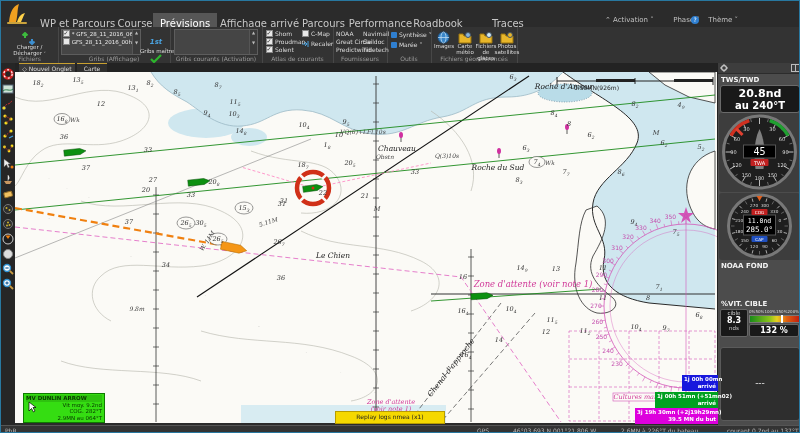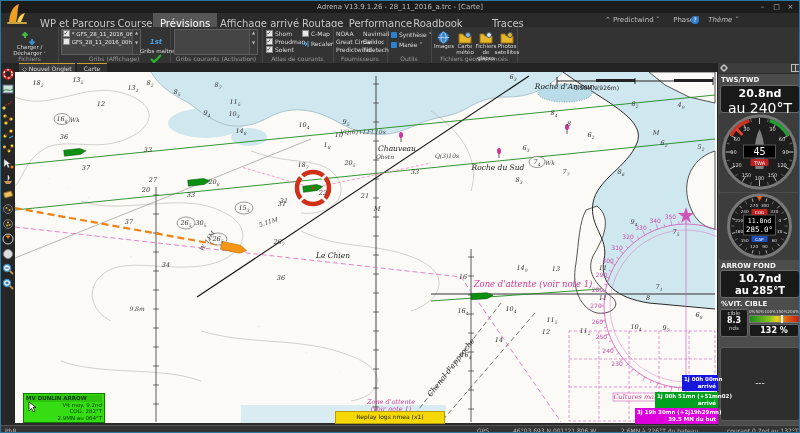--- a/index.html
+++ b/index.html
@@ -61,49 +61,43 @@
   .gaugebox{position:absolute;background:#191919;border:1px solid #666;border-radius:2px;color:#fff;text-align:center;}
   
   .status{position:absolute;left:0;top:424px;width:100%;height:9px;background:#333;border-top:1px solid #555;font-size:6px;color:#b8b8b8;}
   .status span{position:absolute;top:1px;white-space:nowrap;}
 </style>
 </head>
 <body>
 
 <div class="app">
 
-  <div class="titlebar">
-    <div class="title">Adrena V13.9.1.26 - 28_11_2016_a.trc - [Carte]</div>
-    <div class="winbtn" style="right:30px">–</div>
-    <div class="winbtn" style="right:16px">□</div>
-    <div class="winbtn" style="right:2px">×</div>
-  </div>
 
   <div class="logo">
     <svg width="26" height="24" viewBox="0 0 26 24">
       <path d="M6,20 C7,10 10,4 16,2 C14,8 15,13 13,20 Z" fill="#f0a020"></path>
       <path d="M14,20 C16,14 18,12 22,11 C20,15 19,18 18,20 Z" fill="#ffd24a"></path>
       <rect x="4" y="20" width="20" height="2" rx="1" fill="#caa23c"></rect>
     </svg>
   </div>
 
   <div class="menubar" id="menubar">
     <span class="mright" style="left:604px">⌃</span>
     <span class="mright" style="right:98px" id="helpslot"></span>
   <div class="mtab" style="left: 32px;">WP et Parcours</div>
       <div class="mtab" style="left: 109.6px;">Course</div>
       <div class="mtab active" style="left: 152px;">Prévisions</div>
       <div class="mtab" style="left: 212px;">Affichage arrivé</div>
-      <div class="mtab" style="left: 294px;">Routage</div>
+      <div class="mtab" style="left: 294px;">Parcours</div>
       <div class="mtab" style="left: 340.8px;">Performance</div>
       <div class="mtab" style="left: 405.2px;">Roadbook</div>
       <div class="mtab" style="left: 484px;">Traces</div>
-      <div class="mright" style="left: 612px;">Predictwind ˅</div>
+      <div class="mright" style="left: 612px;">Activation ˅</div>
       <div class="mright" style="left: 672.2px;">Phase ˅</div>
-      <div class="mright" style="left: 707.2px; font-style: italic;">Thème ˅</div>
+      <div class="mright" style="left: 707.2px;">Thème ˅</div>
       <span style="position: absolute; right: 100px; top: 3px; width: 8px; height: 8px; border-radius: 50%; background: rgb(47, 127, 208); color: rgb(255, 255, 255); font-size: 6px; text-align: center; line-height: 8px;">?</span>
     </div>
 
   <div class="ribbon">
 
     <div class="rgroup" style="left:0;width:57px">
       <div class="ric" style="left:20px;top:3px">
         <svg width="16" height="13" viewBox="0 0 16 13">
           <path d="M4,6 L4,1 M1.5,3.5 L4,1 L6.5,3.5" stroke="#3dbb3d" stroke-width="2" fill="none"></path>
           <path d="M11,7 L11,12 M8.5,9.5 L11,12 L13.5,9.5" stroke="#3d8fd0" stroke-width="2" fill="none"></path>
@@ -628,21 +622,21 @@
           </g>
       </svg>
       <svg style="position:absolute;right:2px;top:1px" width="9" height="8" viewBox="0 0 9 8">
         <rect x="0.5" y="0.5" width="8" height="7" fill="none" stroke="#bbb" stroke-width="1"></rect>
           <line x1="4.5" y1="0" x2="4.5" y2="8" stroke="#bbb" stroke-width="1"></line>
       </svg>
     </div>
     <div class="ptitle" style="top:13px">TWS/TWD</div>
     <div class="pdisp" style="top:22px;height:26px">
       <div style="font-size:11px;font-weight:bold;margin-top:1px">20.8nd</div>
-      <div style="font-size:14px;font-weight:normal">au 240°T</div>
+      <div style="font-size:10px;font-weight:bold">au 240°T</div>
     </div>
     <div class="dialbox" style="top:50px;height:79px">
       <svg id="winddial" width="81" height="79" viewBox="0 0 81 79">
           <circle cx="40.5" cy="39" r="36" fill="#1e1e1e" stroke="#787878" stroke-width="3"></circle>
           <line x1="40.5" y1="11" x2="40.5" y2="5" stroke="#bbb" stroke-width="1"></line>
           <line x1="48.523390398178144" y1="9.056299385038884" x2="49.2998475334857" y2="6.1585219061716785" stroke="#bbb" stroke-width="0.5"></line>
           <line x1="54.5" y1="14.751288694035715" x2="57.5" y2="9.555136271329083" stroke="#bbb" stroke-width="1"></line>
           <line x1="62.42031021678297" y1="17.079689783217024" x2="64.54163056034261" y2="14.958369439657382" stroke="#bbb" stroke-width="0.5"></line>
           <line x1="64.74871130596428" y1="24.999999999999996" x2="69.94486372867091" y2="21.999999999999996" stroke="#bbb" stroke-width="1"></line>
           <line x1="70.44370061496112" y1="30.976609601821856" x2="73.34147809382833" y2="30.200152466514297" stroke="#bbb" stroke-width="0.5"></line>
@@ -727,25 +721,21 @@
           <polygon points="37.5,3 43.5,3 40.5,8" fill="#e06020"></polygon>
           <rect x="24.5" y="22" width="32" height="20" fill="#000" stroke="#555"></rect>
           <rect x="32.5" y="16" width="16" height="6" fill="#c02020" rx="1"></rect>
           <text x="40.5" y="20.5" text-anchor="middle" font-size="4.2px" fill="#fff">COG</text>
           <text x="40.5" y="30" text-anchor="middle" font-size="6.5px" fill="#fff" font-family="&quot;DejaVu Sans Mono&quot;,monospace">11.0nd</text>
           <text x="40.5" y="39" text-anchor="middle" font-size="7.5px" fill="#fff" font-family="&quot;DejaVu Sans Mono&quot;,monospace">285.0°</text>
           <rect x="32.5" y="43" width="16" height="6" fill="#2050c0" rx="1"></rect>
           <text x="40.5" y="47.5" text-anchor="middle" font-size="4.2px" fill="#fff">CAP</text>
         </svg>
     </div>
-    <div class="ptitle" style="top:199px">ARROW FOND</div>
-    <div class="pdisp" style="top:207px;height:26px">
-      <div style="font-size:11px;font-weight:bold;margin-top:1px">10.7nd</div>
-      <div style="font-size:10px;font-weight:bold">au 285°T</div>
-    </div>
+    <div class="ptitle" style="top:199px">NOAA FOND</div>
     <div class="ptitle" style="top:237px">%VIT. CIBLE</div>
     <div class="gaugebox" style="left:2px;top:246px;width:26px;height:26px">
       <div style="font-size:5.5px;color:#ccc">cible</div>
       <div style="font-size:8px;font-weight:bold">8.3</div>
       <div style="font-size:5.5px;color:#ccc">nds</div>
     </div>
     <div style="position:absolute;left:31px;top:246px;width:50px;font-size:4px;color:#ddd;display:flex;justify-content:space-between" id="gaugescale">
         <span>0%</span>
         <span>50%</span>
         <span>100%</span>

